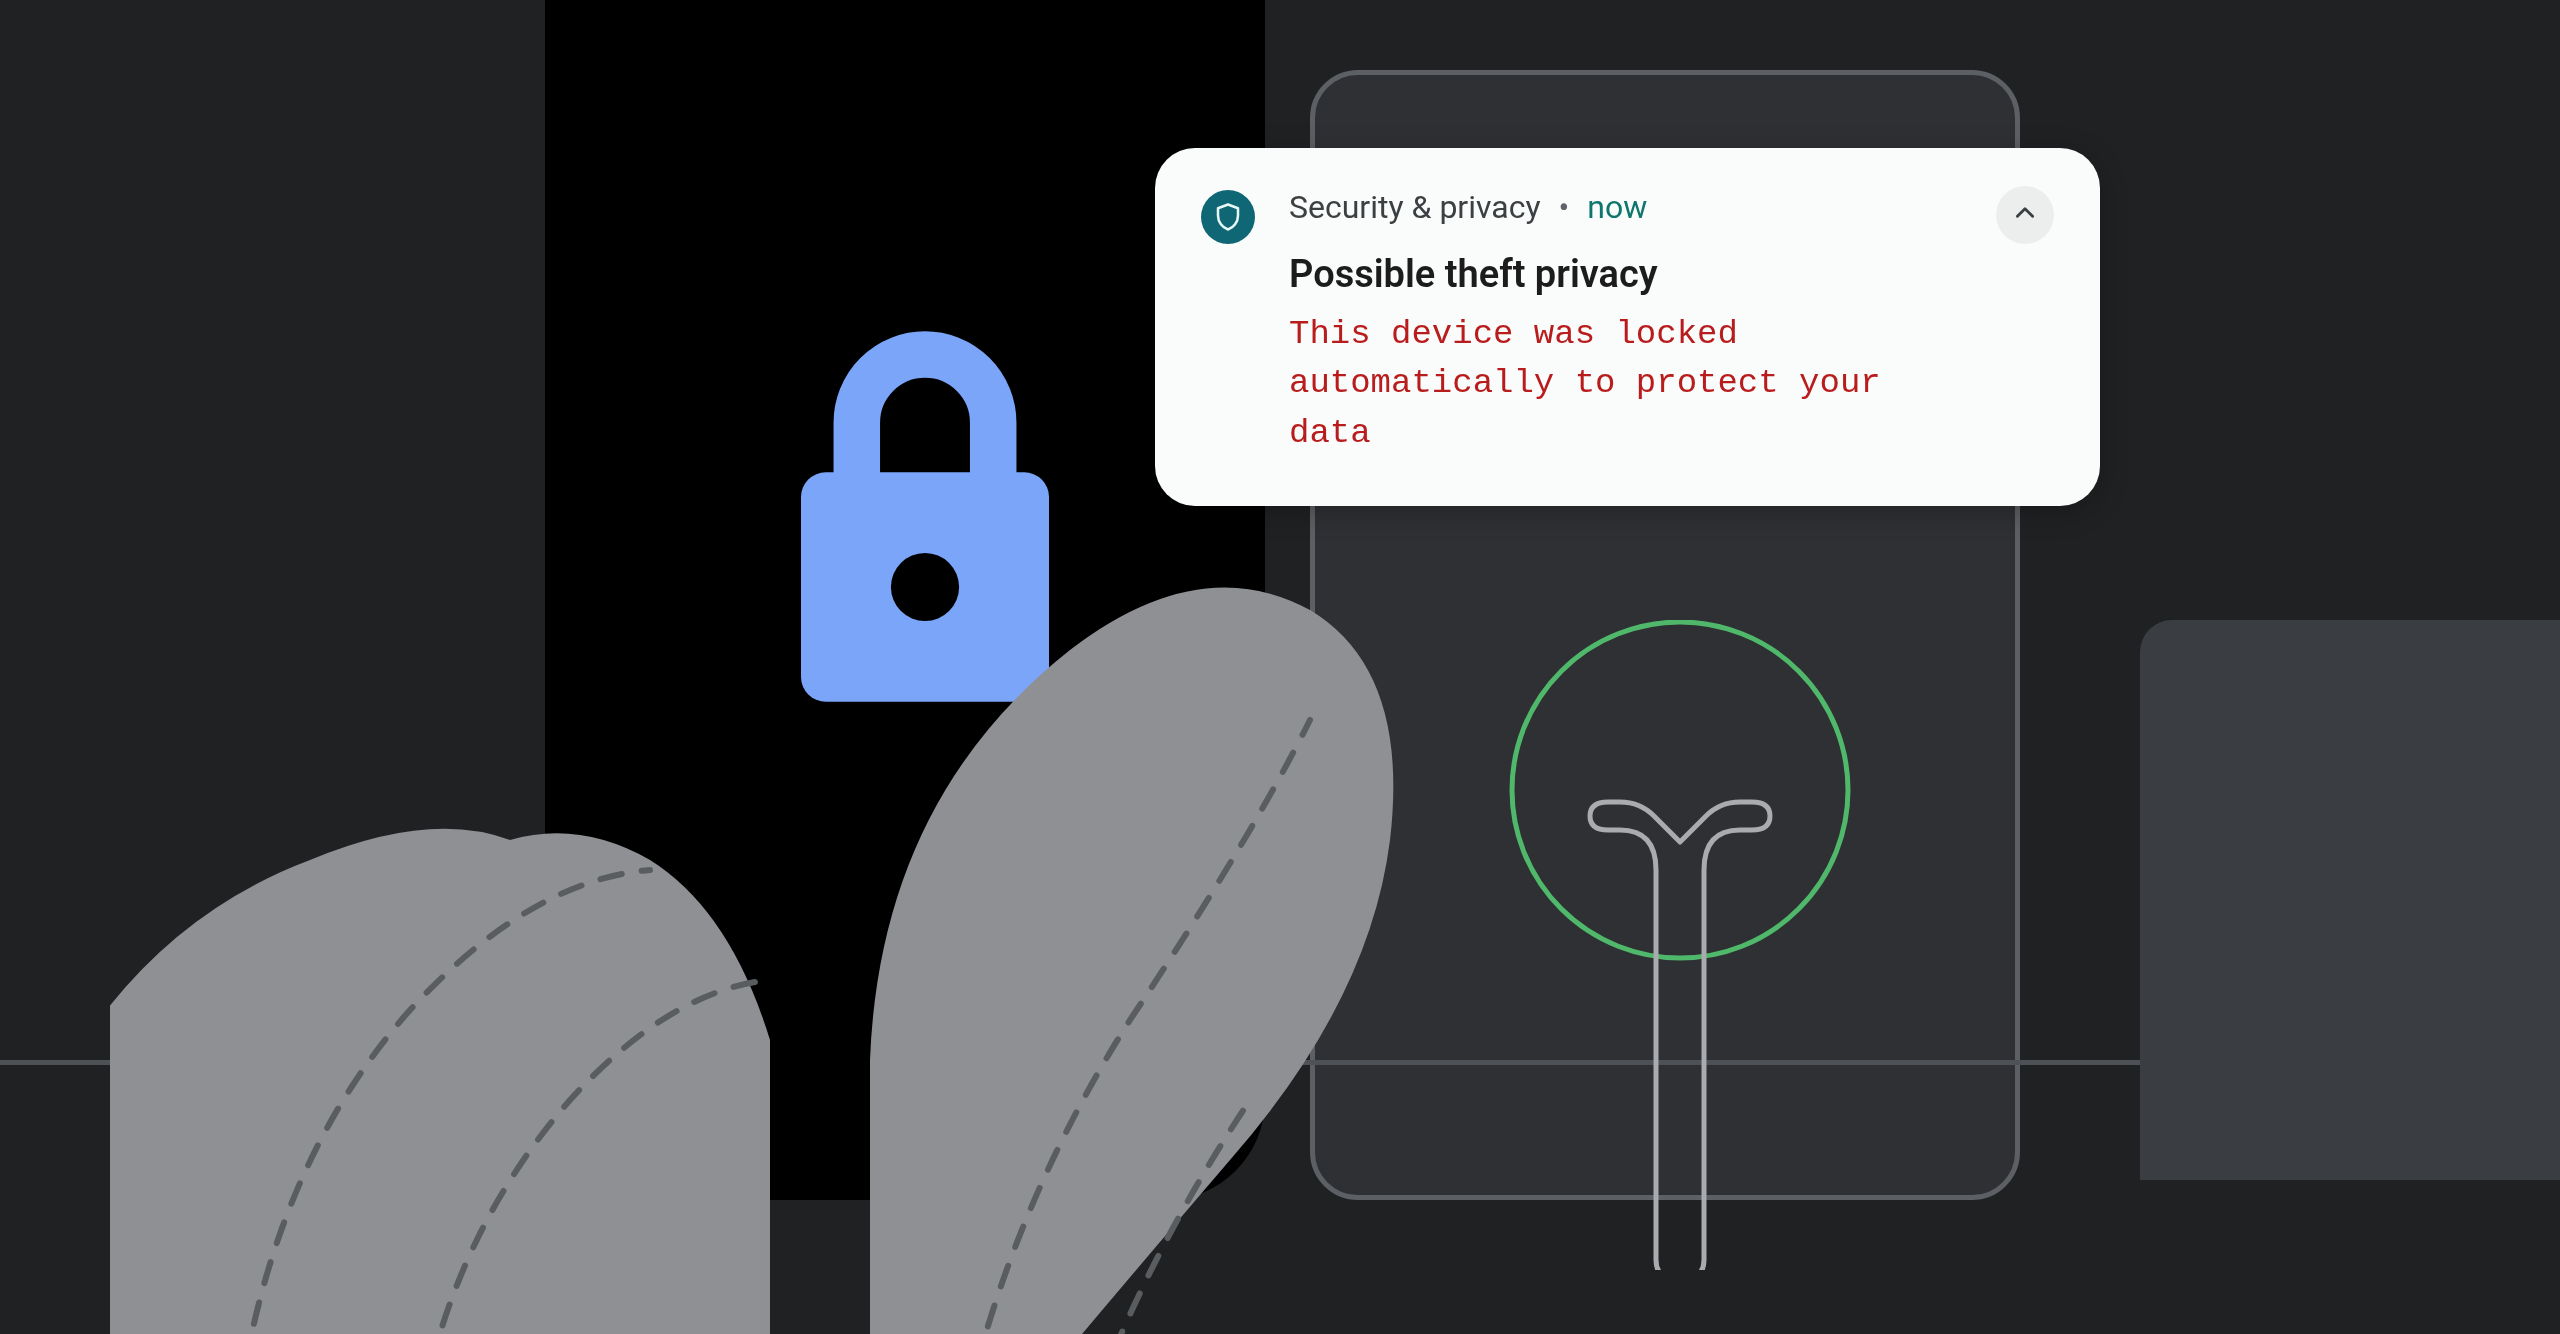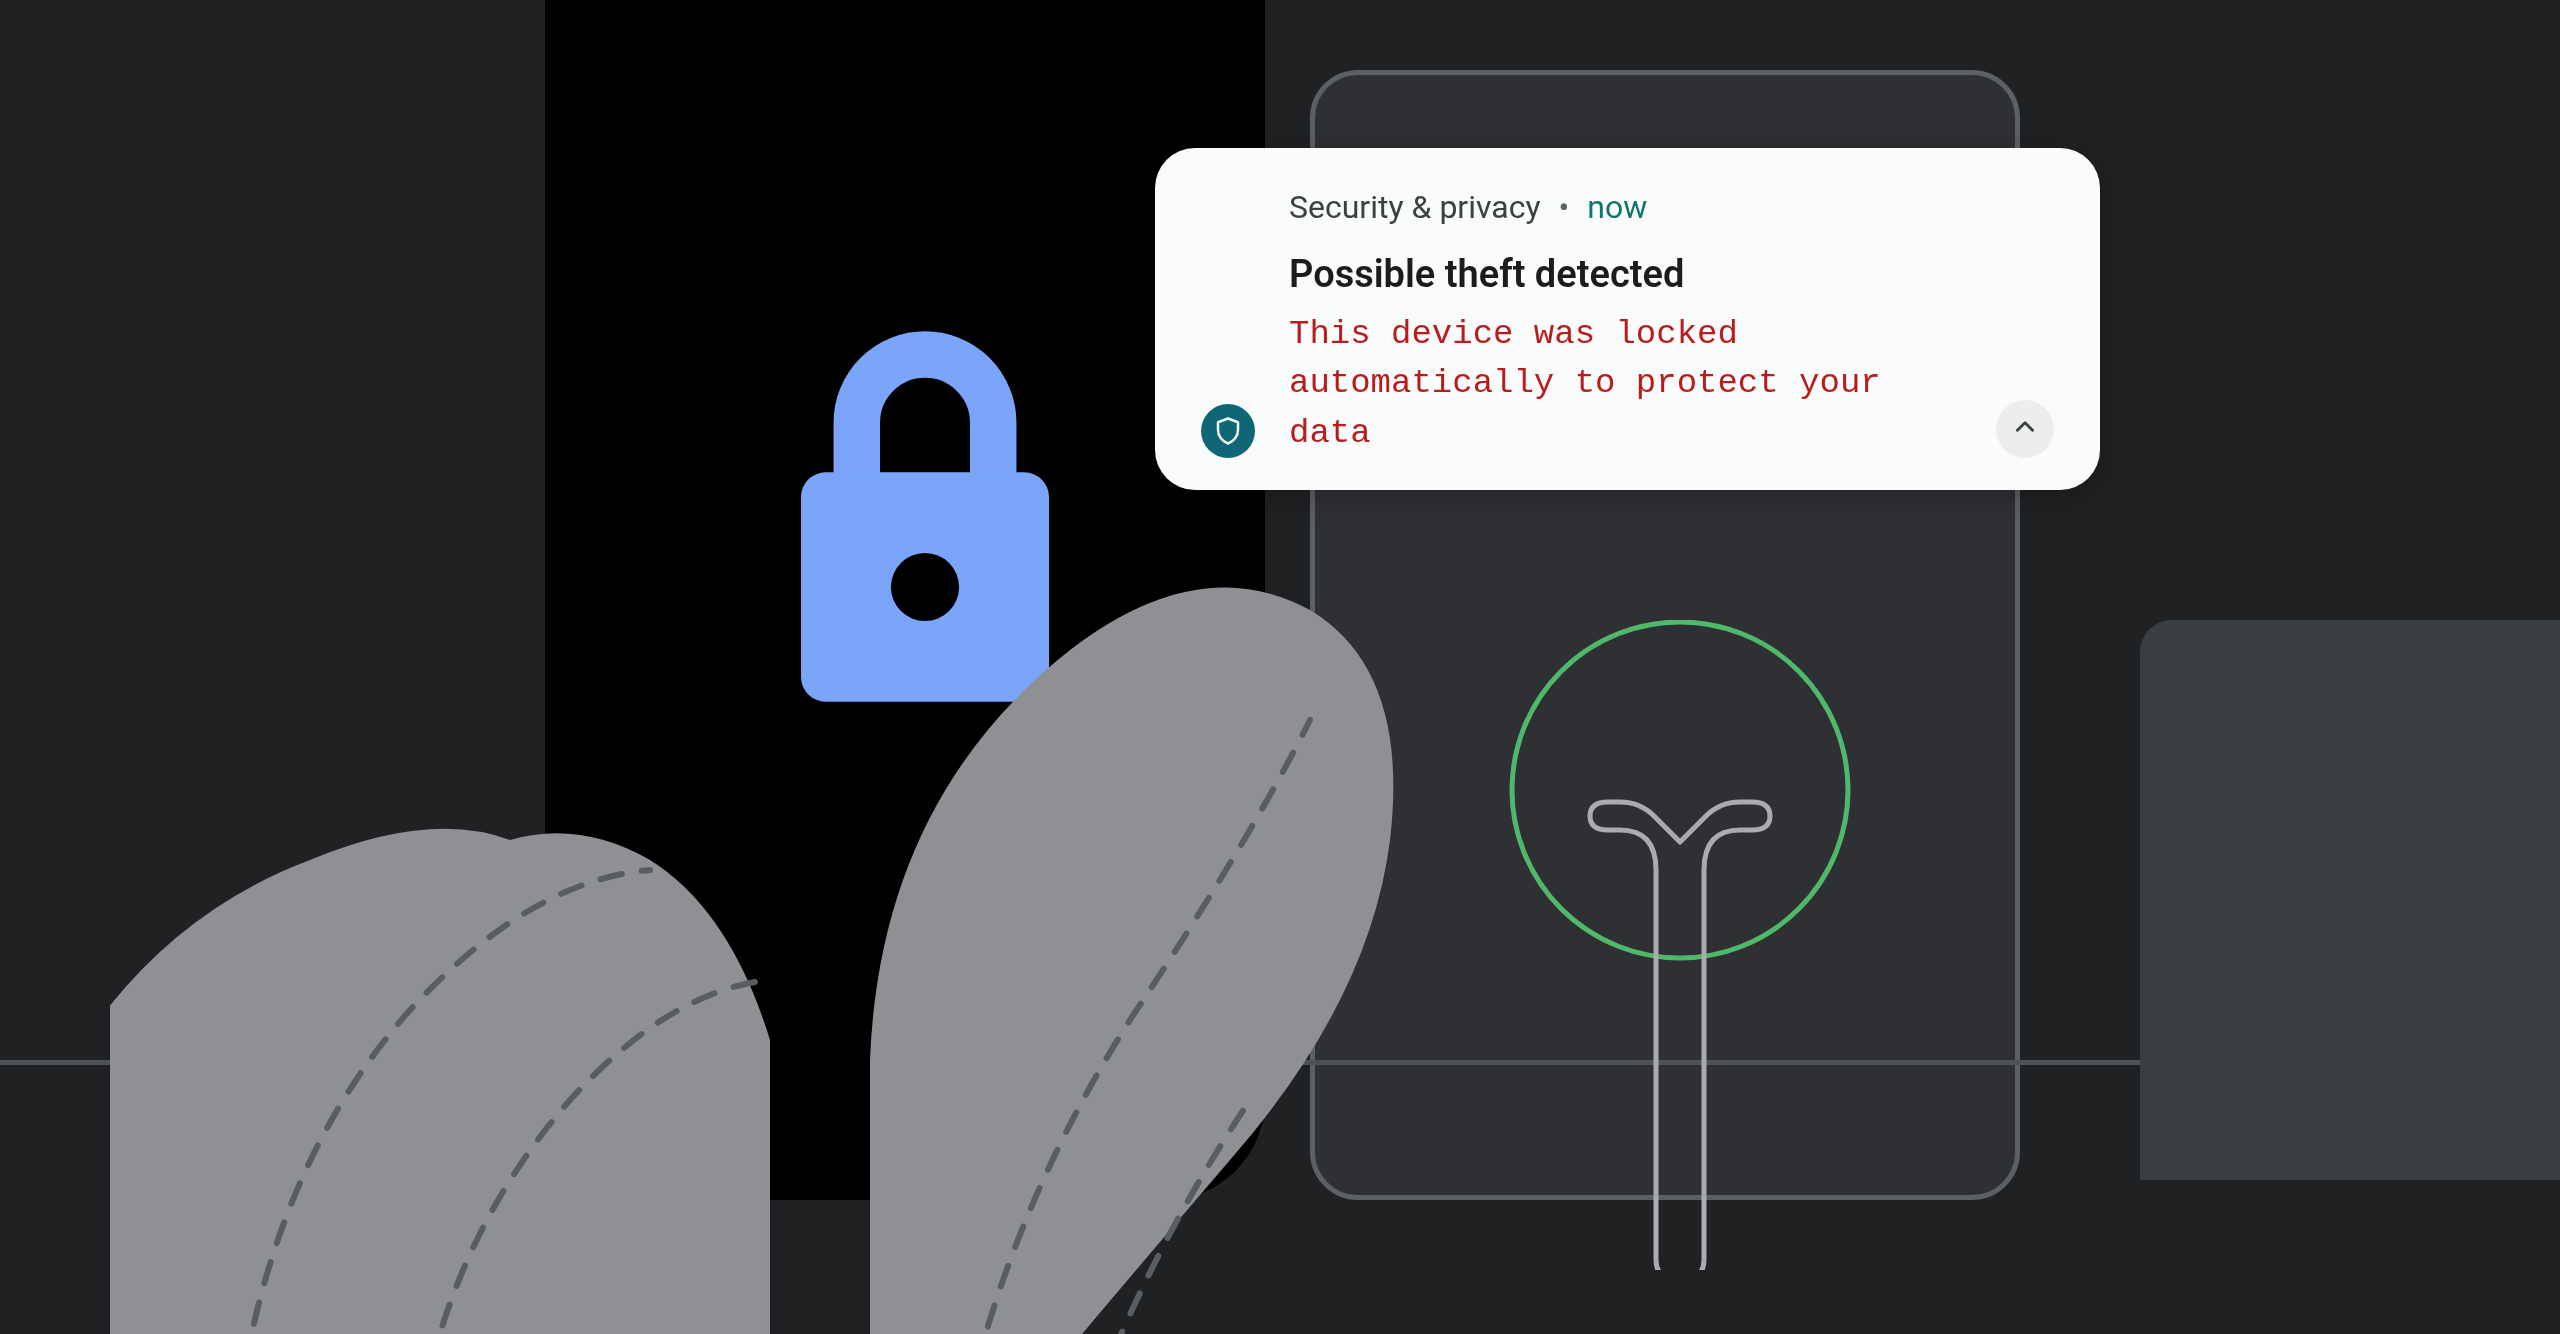--- a/index.html
+++ b/index.html
@@ -101,25 +101,24 @@
 
   
   .notif {
     position: absolute;
     left: 1155px;
     top: 148px;
     width: 945px;
     background: #fafcfb;
     border-radius: 40px;
     box-shadow: 0 6px 28px rgba(0,0,0,0.25);
-    padding: 40px 46px 32px 46px;
+    padding: 40px 46px 48px 46px;
     box-sizing: border-box;
     display: flex;
     gap: 34px;
-    align-items: flex-end;
   }
   .notif .icon-badge {
     width: 54px;
     height: 54px;
     border-radius: 50%;
     background: #0f6674;
     display: flex;
     align-items: center;
     justify-content: center;
     flex-shrink: 0;
@@ -258,21 +257,21 @@
       <svg viewBox="0 0 24 24">
         <path d="M12 2 L20 5 V11 C20 16 16.5 20.5 12 22 C7.5 20.5 4 16 4 11 V5 Z" fill="none" stroke="#e8f8f6" stroke-width="2" stroke-linejoin="round"></path>
       </svg>
     </div>
     <div class="content">
       <div class="header-row">
         <span>Security &amp; privacy</span>
         <span class="dot">•</span>
         <span class="time">now</span>
       </div>
-      <div class="title">Possible theft detected</div>
+      <div class="title">Possible theft privacy</div>
       <div class="body">This device was locked automatically to protect your data</div>
     </div>
     <div class="chevron">
       <span>
         <svg viewBox="0 0 24 24">
             <path d="M5 15 L12 8 L19 15" fill="none" stroke="#3d4043" stroke-width="2.6" stroke-linecap="round" stroke-linejoin="round"></path>
           </svg>
       </span>
     </div>
   </div>

